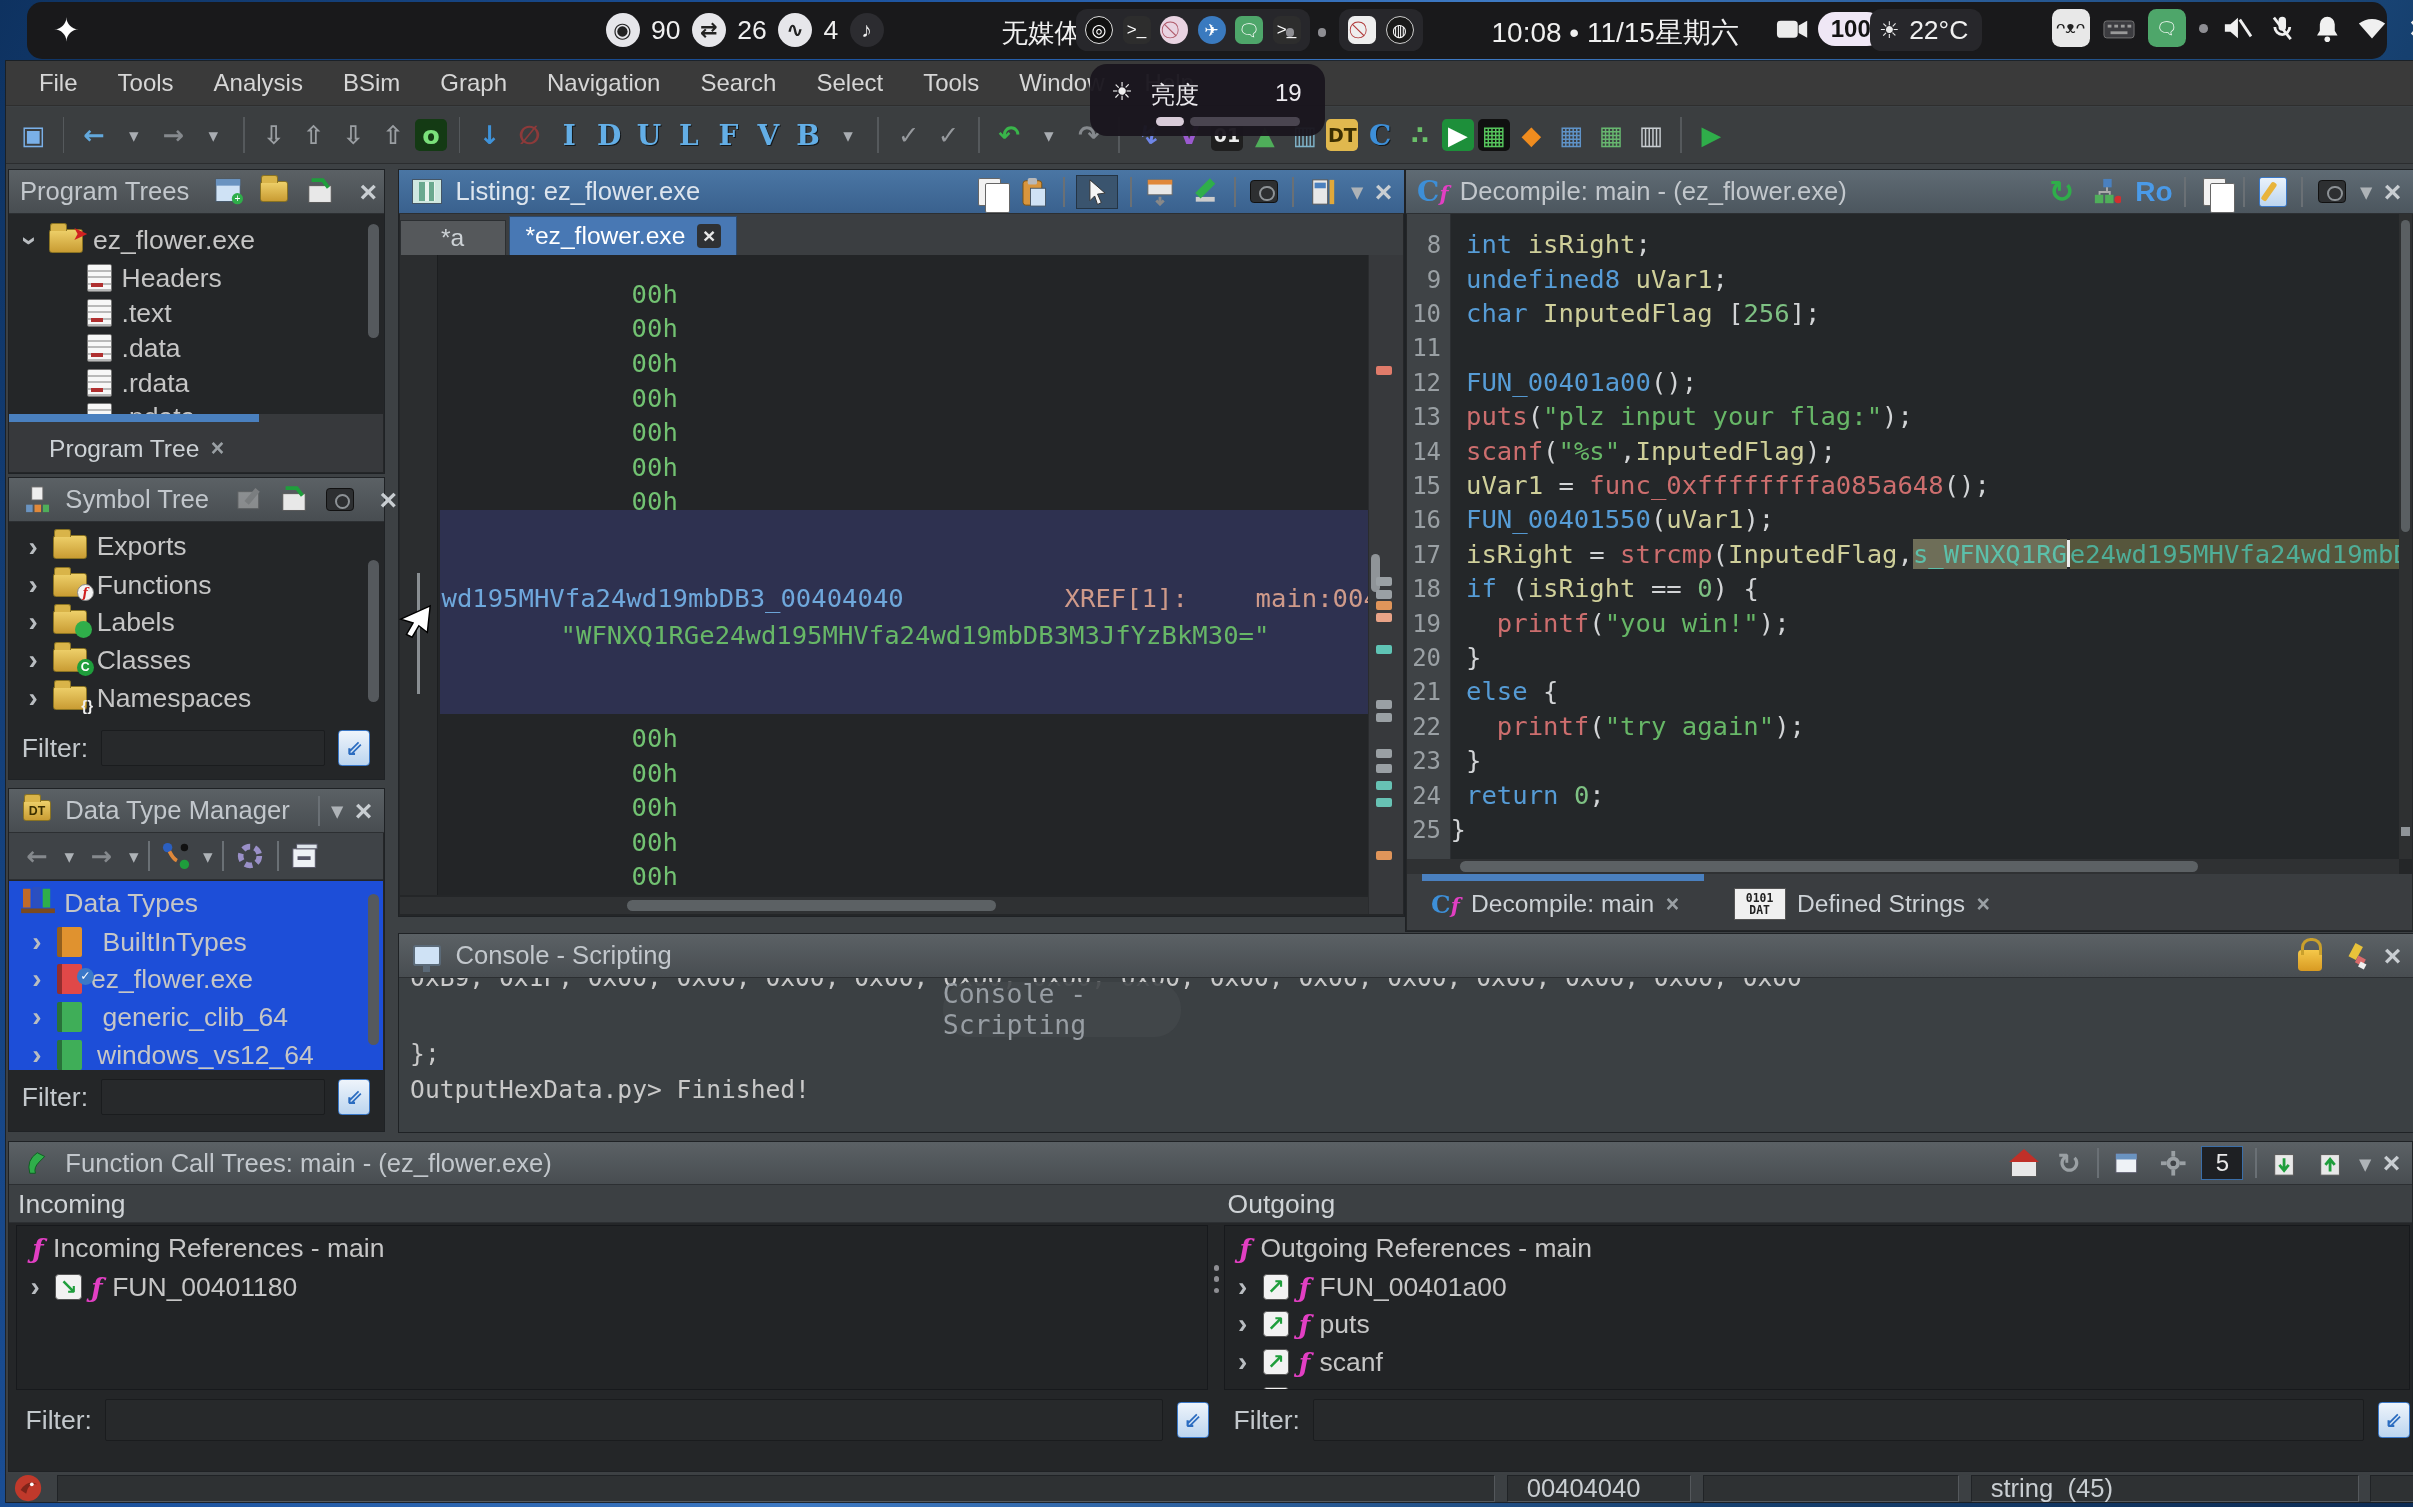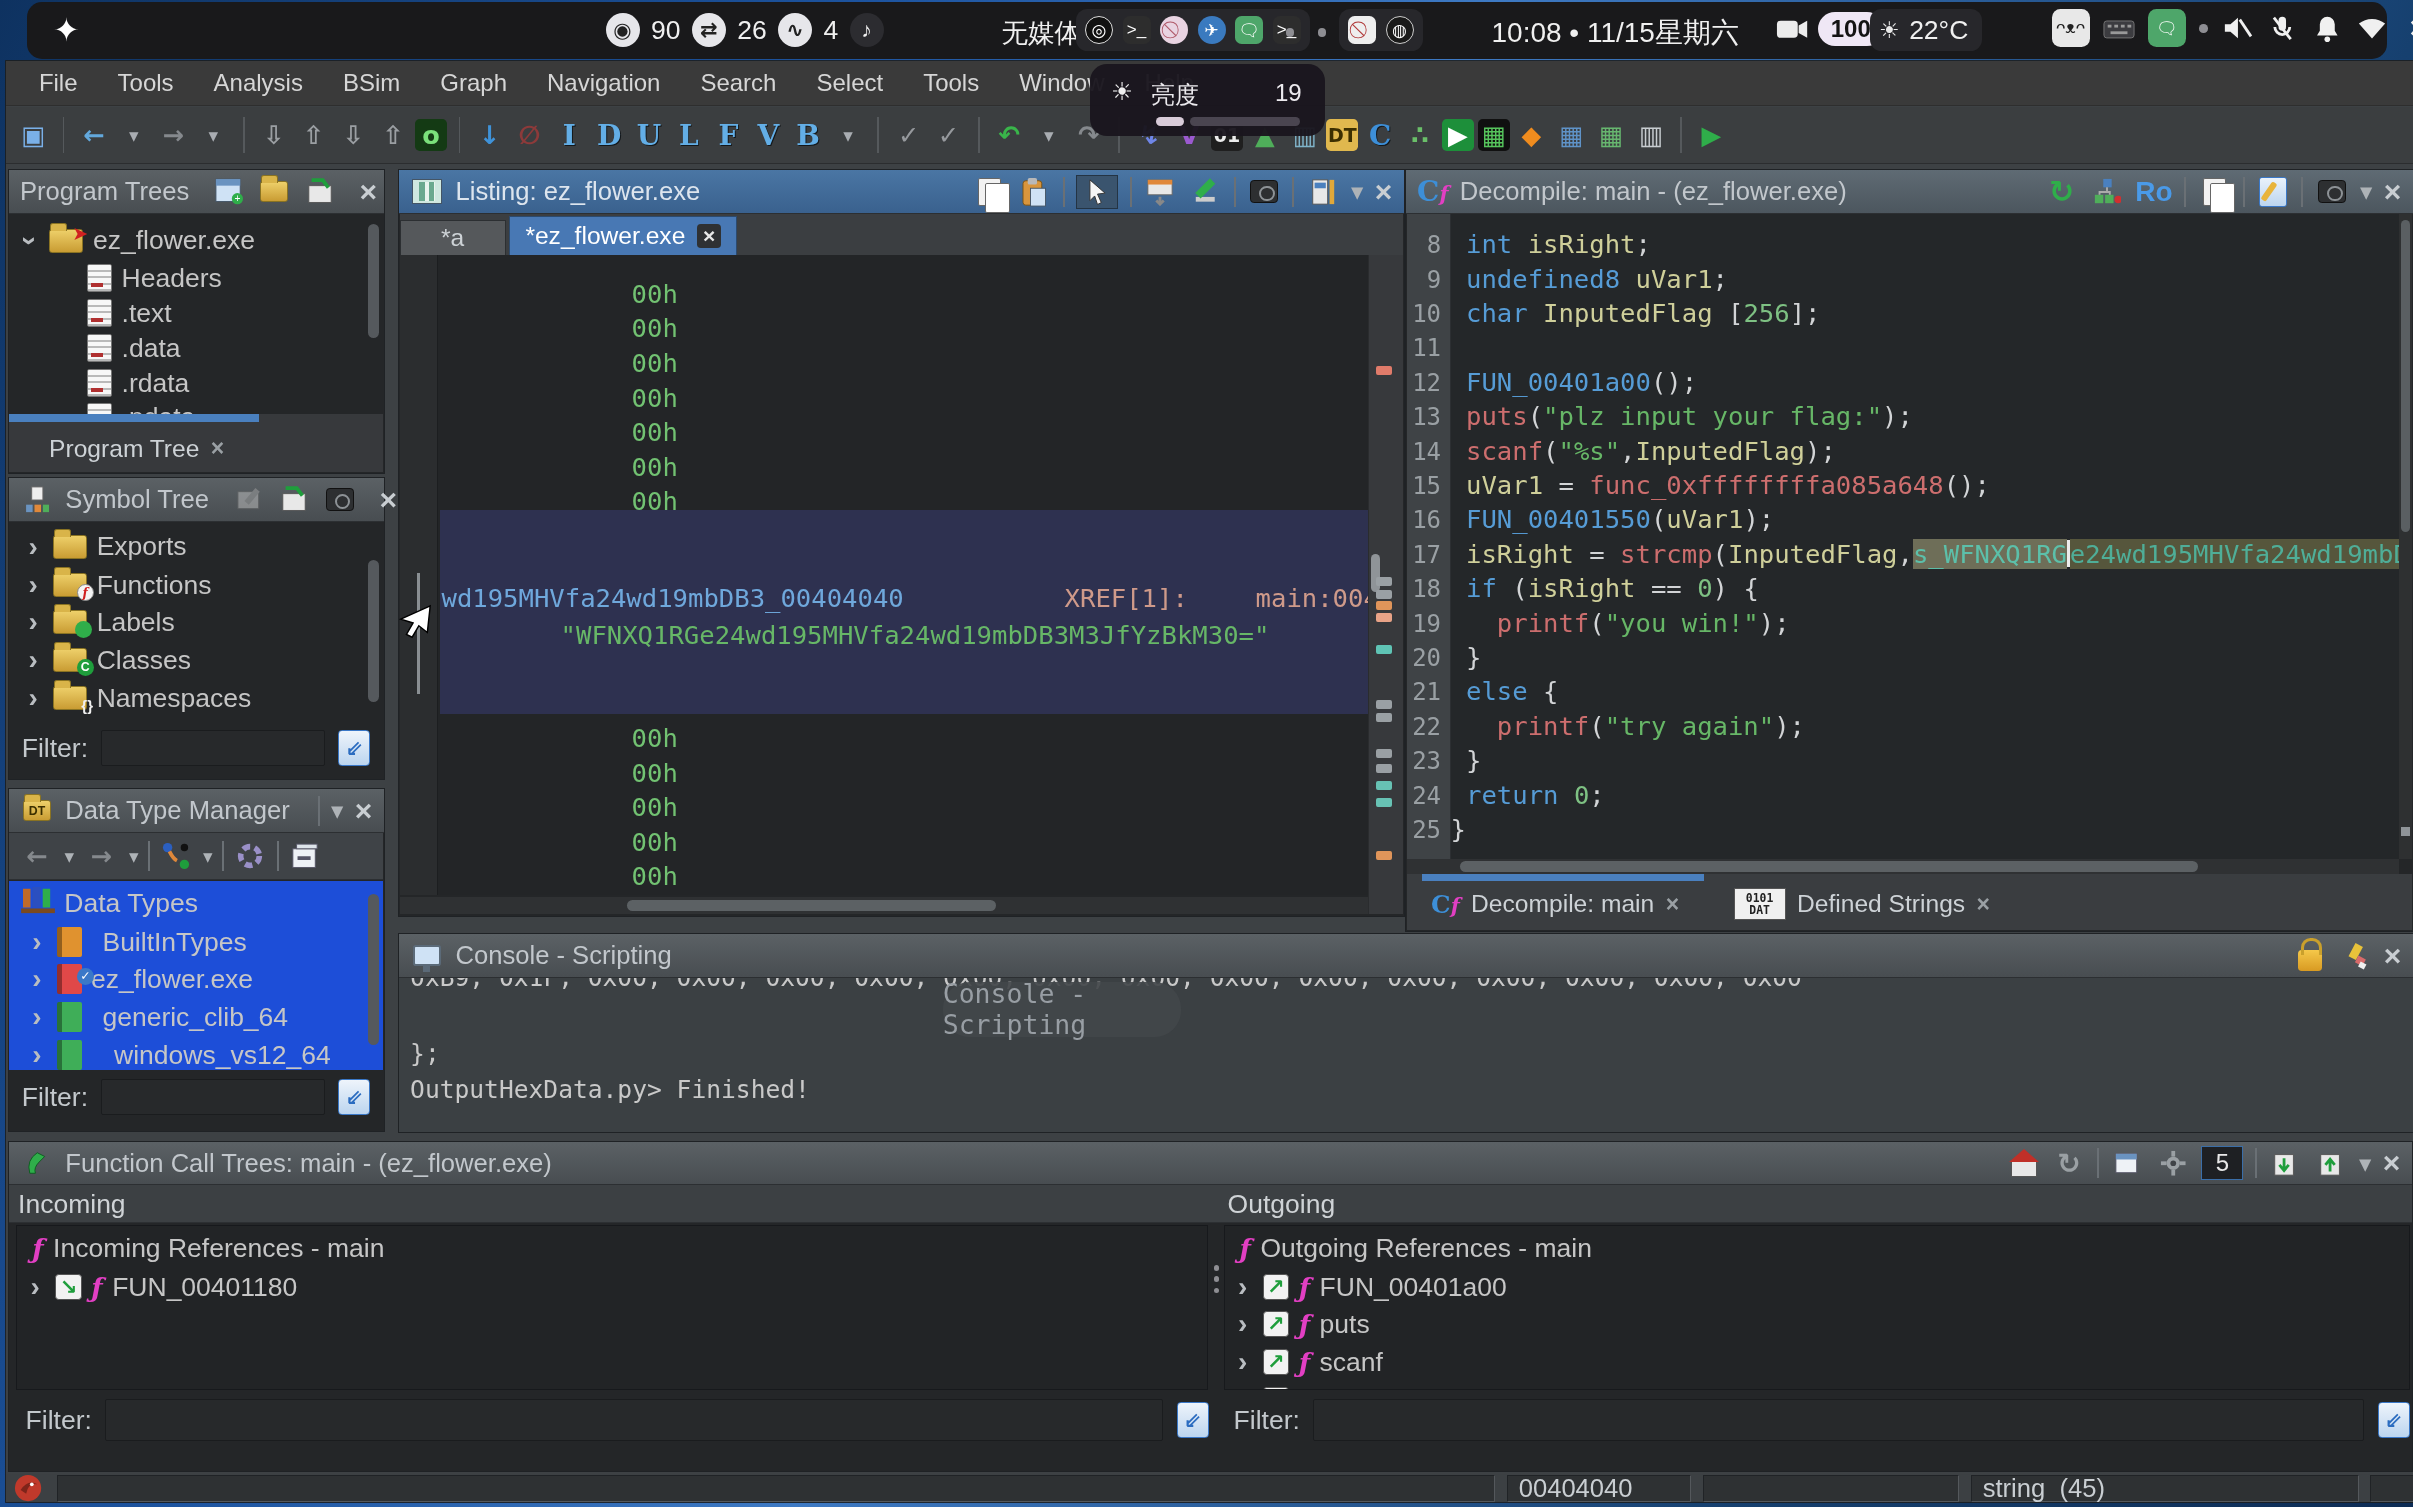--- a/index.html
+++ b/index.html
@@ -56,21 +56,21 @@
 
 .mono{font-family:"DejaVu Sans Mono",monospace}
 .zrow{position:absolute;left:232px;height:34px;color:#72c272;font-size:25.6px;font-family:"DejaVu Sans Mono",monospace}
 .dline{position:absolute;left:0;right:13.2px;height:34px;font-family:"DejaVu Sans Mono",monospace;font-size:25.6px;white-space:pre}
 .lnum{display:inline-block;width:44px;text-align:right;padding-right:9.5px;color:#9aa0a4;font-size:24px}
 .ck{color:#569cd6}.cv{color:#cfcf9a}.cc{color:#cd6e6e}.cf2{color:#569cd6}.cs{color:#67b767}.cn{color:#7ec183}.cp{color:#d2d4d6}
 .ch1{background:#6e6e58;color:#5cc0aa}.ch2{background:#56563c;color:#4fae98}
 .ccaret{display:inline-block;width:2.8px;height:26.5px;background:#ececec;vertical-align:-3.8px}
 .tab{height:38px;display:flex;align-items:center;gap:11.4px;padding:0 15px;font-size:24.6px;color:#cdd2d6}
 .scrollthumb{position:absolute;background:#5c6164;border-radius:6.6px}
-.sunken{position:absolute;background:#2e3133;border:1.9px solid;border-color:#202326 #54585c #54585c #202326;color:#c9ced2;font-size:25.6px;display:flex;align-items:center;padding:0 11px;white-space:pre}
+.sunken{position:absolute;background:#2e3133;border:1.9px solid;border-color:#202326 #54585c #54585c #202326;color:#c9ced2;font-size:25.6px;display:flex;align-items:center;padding:0 19px;white-space:pre}
 .ghost{position:absolute;background:rgba(66,70,74,.92);border-radius:26.5px;color:#989ea4;font-size:26.5px;display:flex;align-items:center;justify-content:center}
 .cam{width:28px;height:23px;background:#2d2f31;border:0.9px solid #111;border-radius:3.8px;position:relative}
 .cam::after{content:"";position:absolute;left:8.5px;top:4.7px;width:11.4px;height:11.4px;border-radius:50%;border:2.8px solid #8d9296}
 .copyic{width:23px;height:28px;background:#f2f2f2;border:0.9px solid #666;border-radius:1.9px;position:relative}
 .copyic::after{content:"";position:absolute;left:6.6px;top:4.7px;width:23px;height:28px;background:#fff;border:0.9px solid #666;border-radius:1.9px}
 .editic{width:28px;height:30px;background:linear-gradient(#eaf2fb,#bcd5ef);border:1.9px solid #3a78c8;border-radius:2.8px;position:relative}
 .editic::after{content:"";position:absolute;left:5.7px;top:3.8px;width:5.7px;height:21px;background:#e8b43c;transform:rotate(35deg);border-radius:1.9px}
 .lockic{width:24.6px;height:21px;background:linear-gradient(#f5c84a,#d89a22);border-radius:3.8px;position:relative;margin-top:9.5px}
 .lockic::before{content:"";position:absolute;left:3.8px;top:-11.4px;width:15px;height:13.2px;border:3.8px solid #caa02c;border-bottom:none;border-radius:9.5px 9.5px 0 0}
 .monic{width:28px;height:21px;background:#cfe2f5;border:2.8px solid #5b6a78;border-radius:2.8px;position:relative}
@@ -447,21 +447,21 @@
           <span>ez_flower.exe</span>
         </div>
       <div class="trow" style="top:117px;left:17px">
           <span class="chev">›</span>
           <span class="book" style="background:#3fae58"></span>
           <span style="margin-left:11.4px">generic_clib_64</span>
         </div>
       <div class="trow" style="top:155px;left:17px">
           <span class="chev">›</span>
           <span class="book" style="background:#3fae58"></span>
-          <span style="margin-left:23px">windows_vs12_64</span>
+          <span style="margin-left:6px">windows_vs12_64</span>
         </div>
       <div class="abs" style="right:3.8px;top:13.2px;width:11.4px;height:151px;background:#55595d;border-radius:5.7px"></div>
     </div>
     <div class="filter-row" style="left:13.2px;right:13.2px;top:290px">
       <span>Filter:</span>
       <div class="finput"></div>
       <div class="fico">⇙</div>
     </div>
   </div>
 

